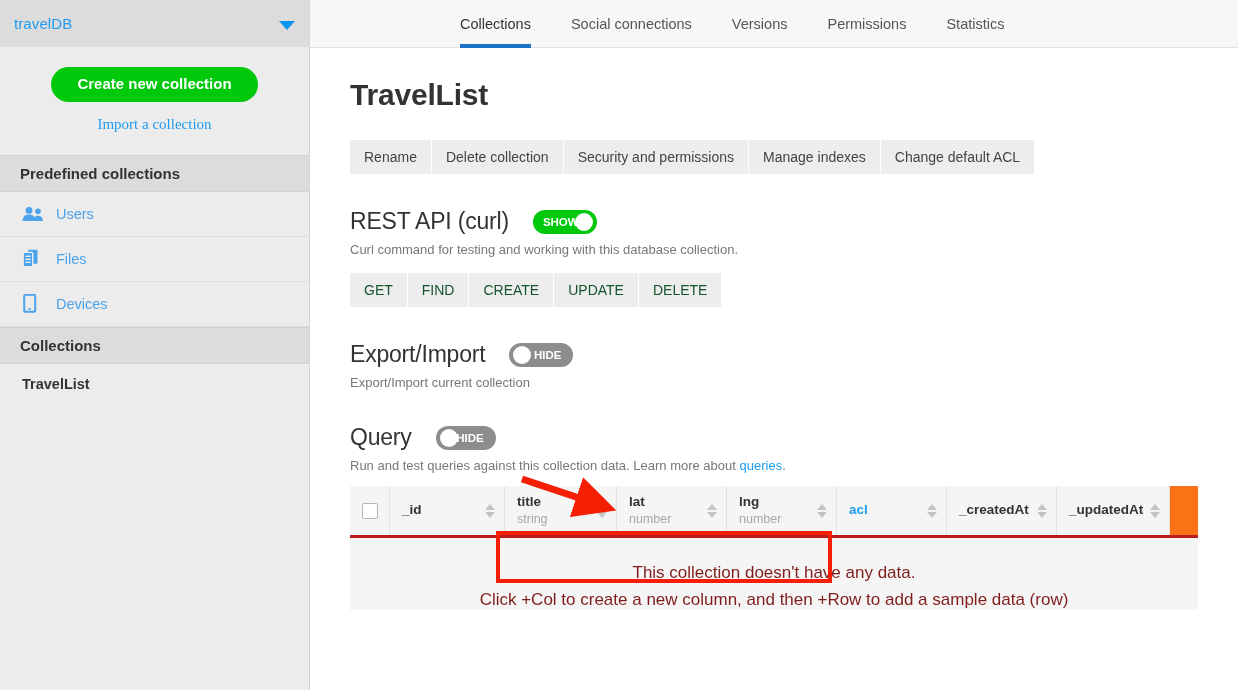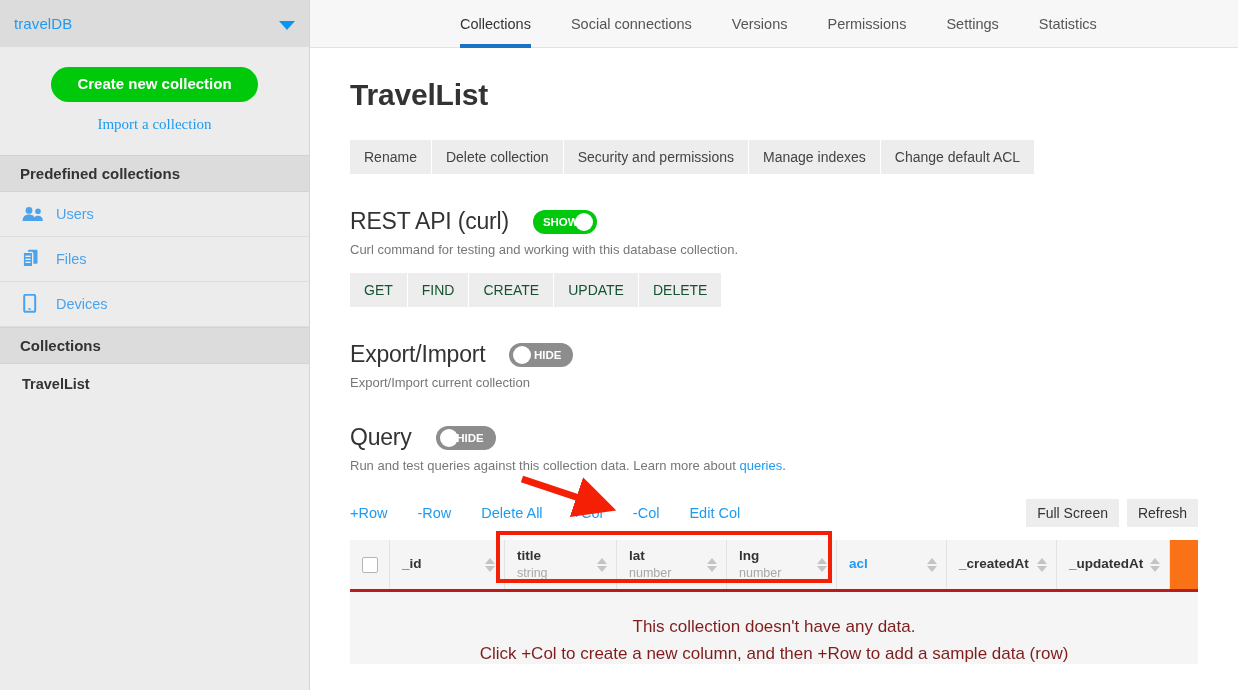--- a/index.html
+++ b/index.html
@@ -320,21 +320,20 @@
     </div>
   </aside>
 
   <section class="main">
 
     <nav class="topnav">
       <div class="tab active"><span>Collections</span></div>
       <div class="tab"><span>Social connections</span></div>
       <div class="tab"><span>Versions</span></div>
       <div class="tab"><span>Permissions</span></div>
-      <div class="tab"><span>Settings</span></div>
       <div class="tab"><span>Statistics</span></div>
     </nav>
 
     <div class="content">
 
       <h1 class="page-title">TravelList</h1>
 
       <div class="btn-group">
         <button class="gbtn">Rename</button>
         <button class="gbtn">Delete collection</button>
@@ -371,32 +370,20 @@
 
       <div class="sec-row" style="margin-top:34px">
         <h2 class="sec-title">Query</h2>
         <span class="toggle off sm">
           <span class="tlabel">HIDE</span>
           <span class="knob"></span>
         </span>
       </div>
       <p class="sec-desc"><span>Run and test queries against this collection data. Learn more about </span><a class="queries-link">queries</a><span>.</span></p>
 
-      <div class="qtoolbar">
-        <a class="qlink">+Row</a>
-        <a class="qlink">-Row</a>
-        <a class="qlink">Delete All</a>
-        <a class="qlink">+Col</a>
-        <a class="qlink">-Col</a>
-        <a class="qlink">Edit Col</a>
-        <div class="right-btns">
-          <button class="sbtn">Full Screen</button>
-          <button class="sbtn">Refresh</button>
-        </div>
-      </div>
 
       <div class="tablewrap">
         <div class="thead">
 
           <div class="th cb">
             <span class="chk"></span>
           </div>
 
           <div class="th" style="width:115px">
             <span class="names">

